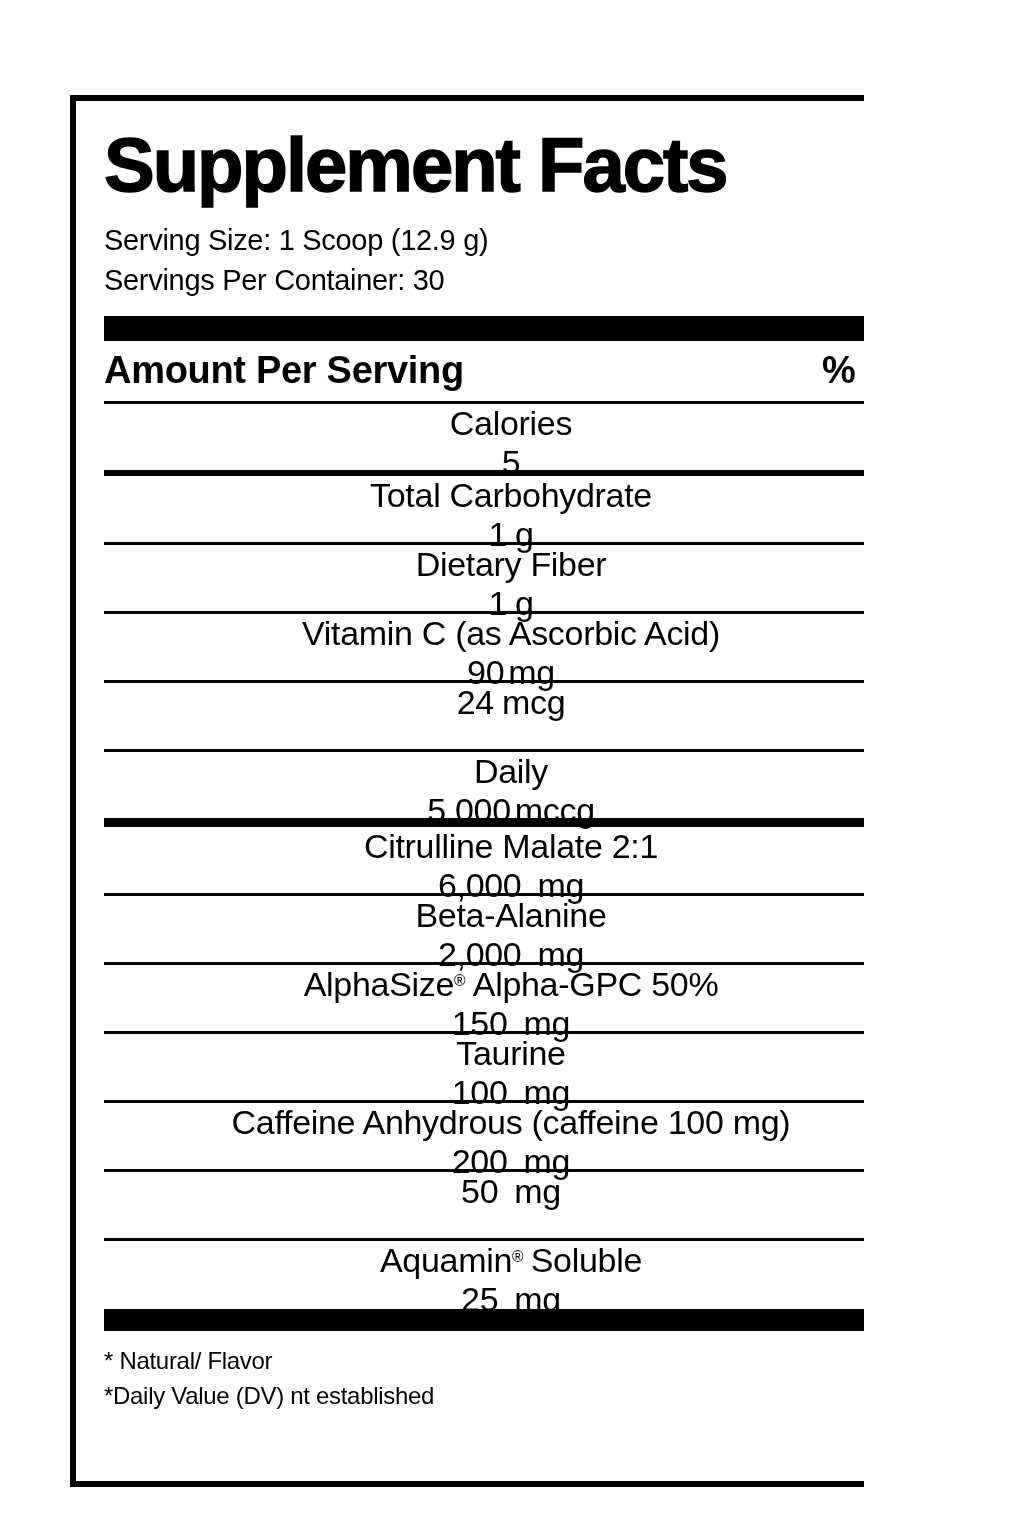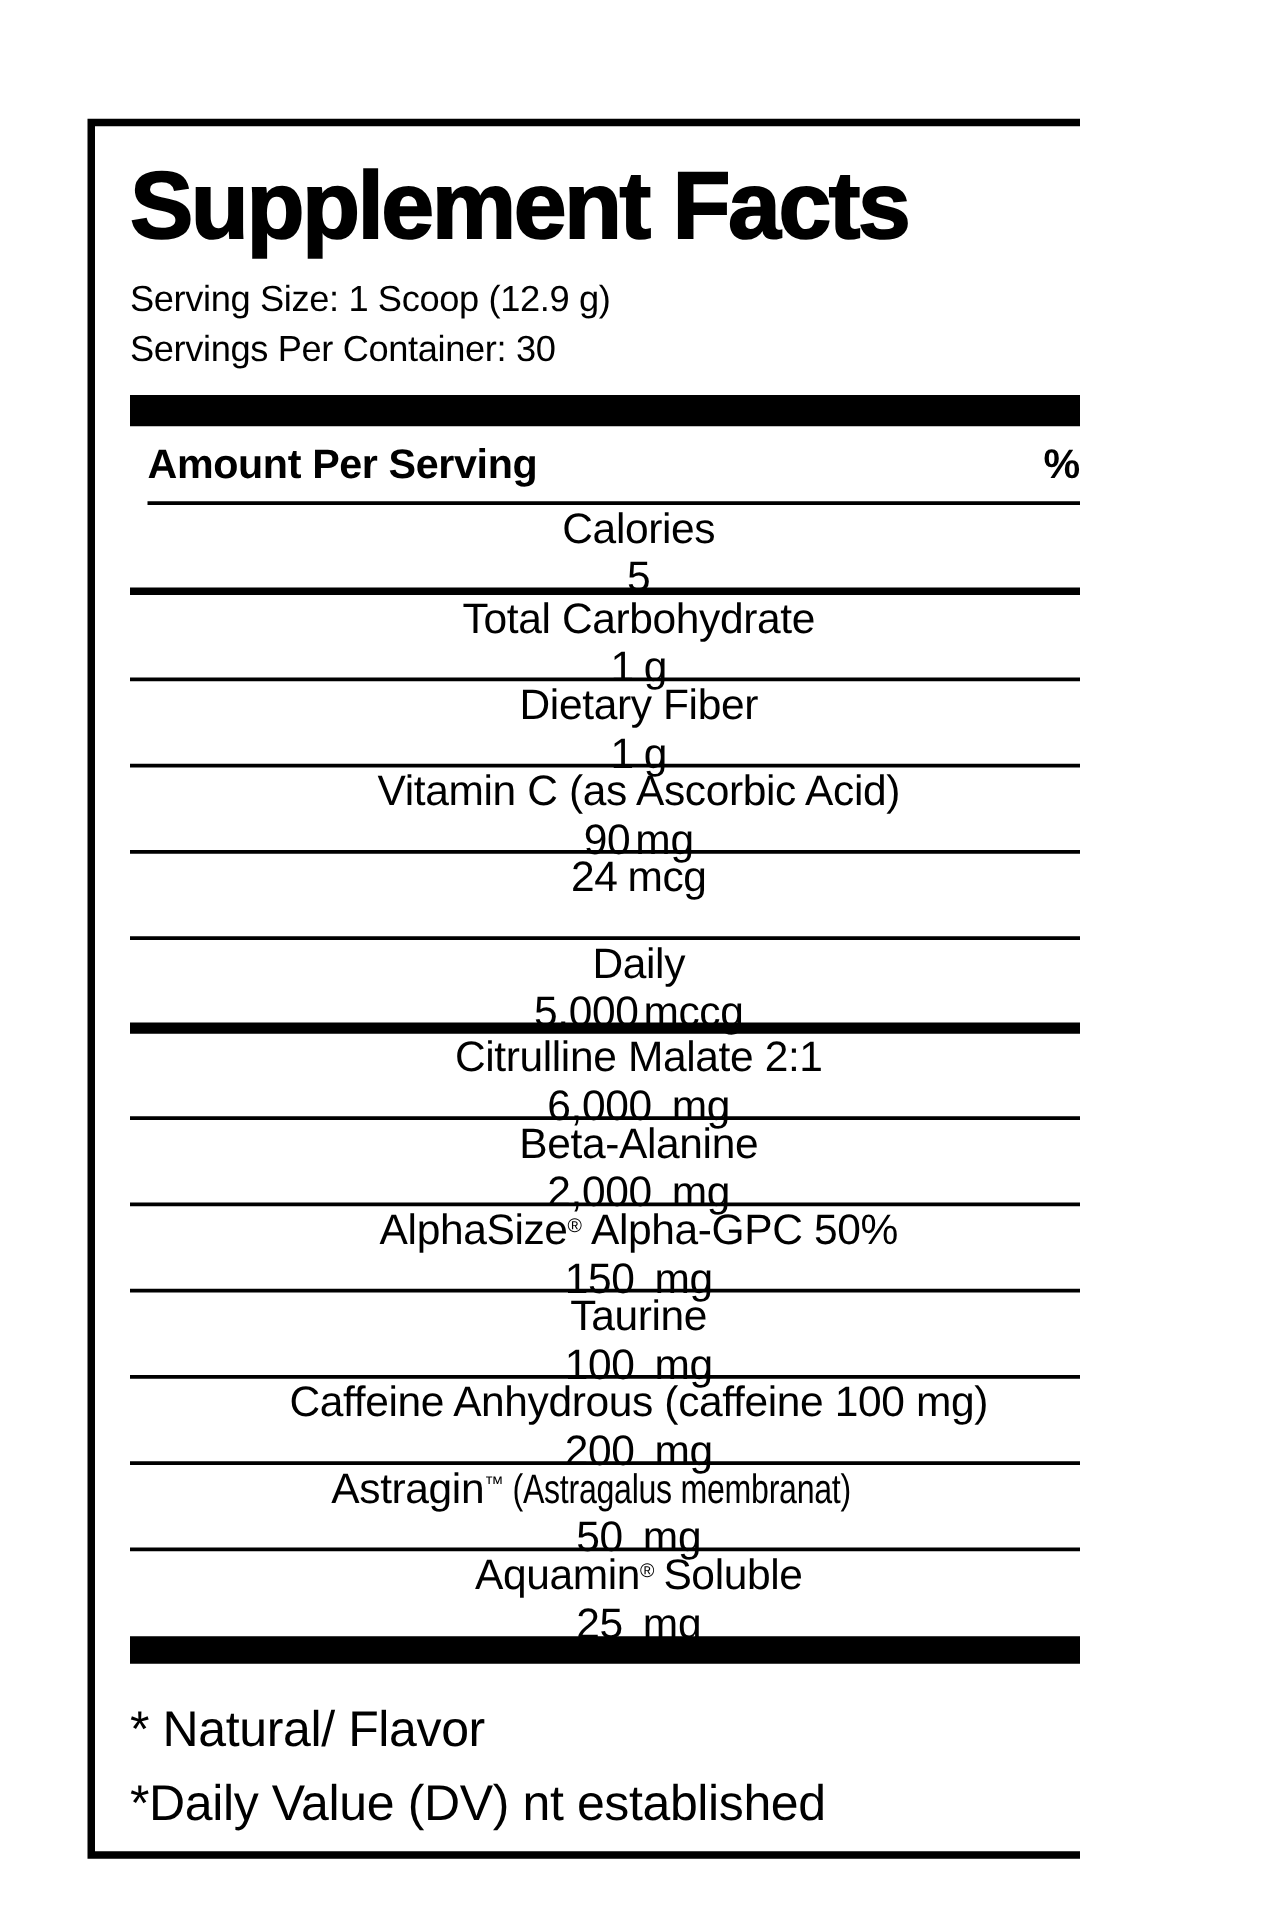--- a/index.html
+++ b/index.html
@@ -48,25 +48,24 @@
   .bar-heavy-bottom {
     height: 22px;
     background: #000;
     margin-top: 2px;
   }
   .hdr-row {
     display: flex;
     justify-content: space-between;
     align-items: center;
     height: 60px;
-    font-size: 33px;
+    font-size: 38px;
     font-weight: bold;
     border-bottom: 3px solid #000;
     letter-spacing: -0.3px;
-    margin-left: 14px;
   }
   .ing-row {
     display: flex;
     justify-content: space-between;
     align-items: center;
     height: 66px;
     font-size: 34px;
     border-bottom: 3px solid #000;
     letter-spacing: -0.3px;
     white-space: nowrap;
@@ -91,22 +90,22 @@
   }
   .ing-val {
     display: flex;
     align-items: baseline;
   }
   .ing-unit { margin-left: 16px; }
   .tight .ing-unit { margin-left: 8px; }
   .xtight .ing-unit { margin-left: 4px; }
   .ing-unit:empty { display: none; }
   .footnotes {
-    padding-top: 24px;
-    font-size: 40px;
+    padding-top: 12px;
+    font-size: 24px;
     line-height: 1.48;
     letter-spacing: -0.3px;
   }
 </style>
 </head>
 <body>
 
 <div class="canvas">
   <div class="facts-panel">
 
@@ -201,21 +200,20 @@
 
     <div class="ing-row">
       <span class="ing-name">Caffeine Anhydrous (caffeine 100 mg)</span>
       <span class="ing-val">
           <span>200</span>
           <span class="ing-unit">mg</span>
         </span>
     </div>
 
     <div class="ing-row">
-      <span class="ing-name"><span>Astragin</span><sup class="tm">™</sup><span class="ing-rest condensed">(Astragalus membranat)</span></span>
       <span class="ing-val">
           <span>50</span>
           <span class="ing-unit">mg</span>
         </span>
     </div>
 
     <div class="ing-row sep-none">
       <span class="ing-name"><span>Aquamin</span><sup class="tm">®</sup><span class="ing-rest">Soluble</span></span>
       <span class="ing-val">
           <span>25</span>

